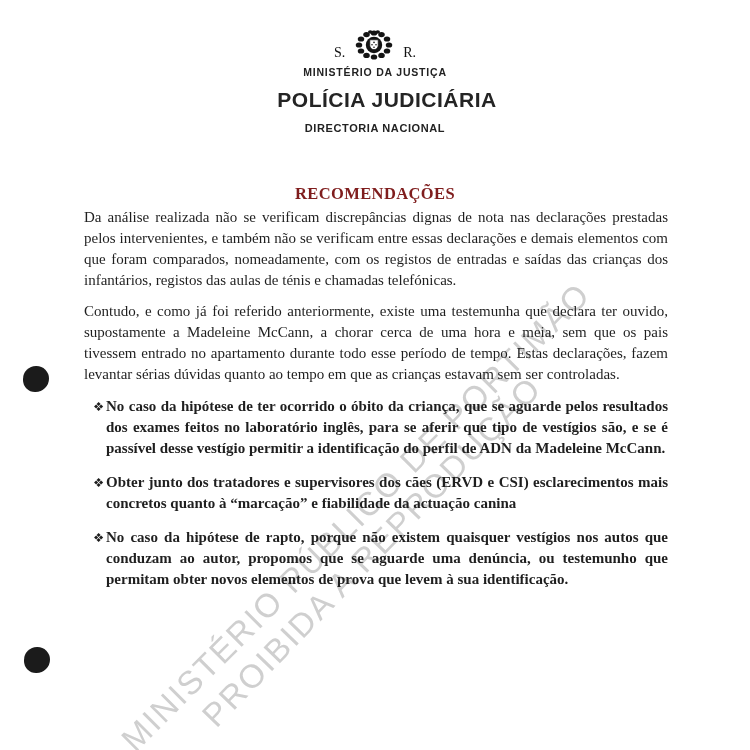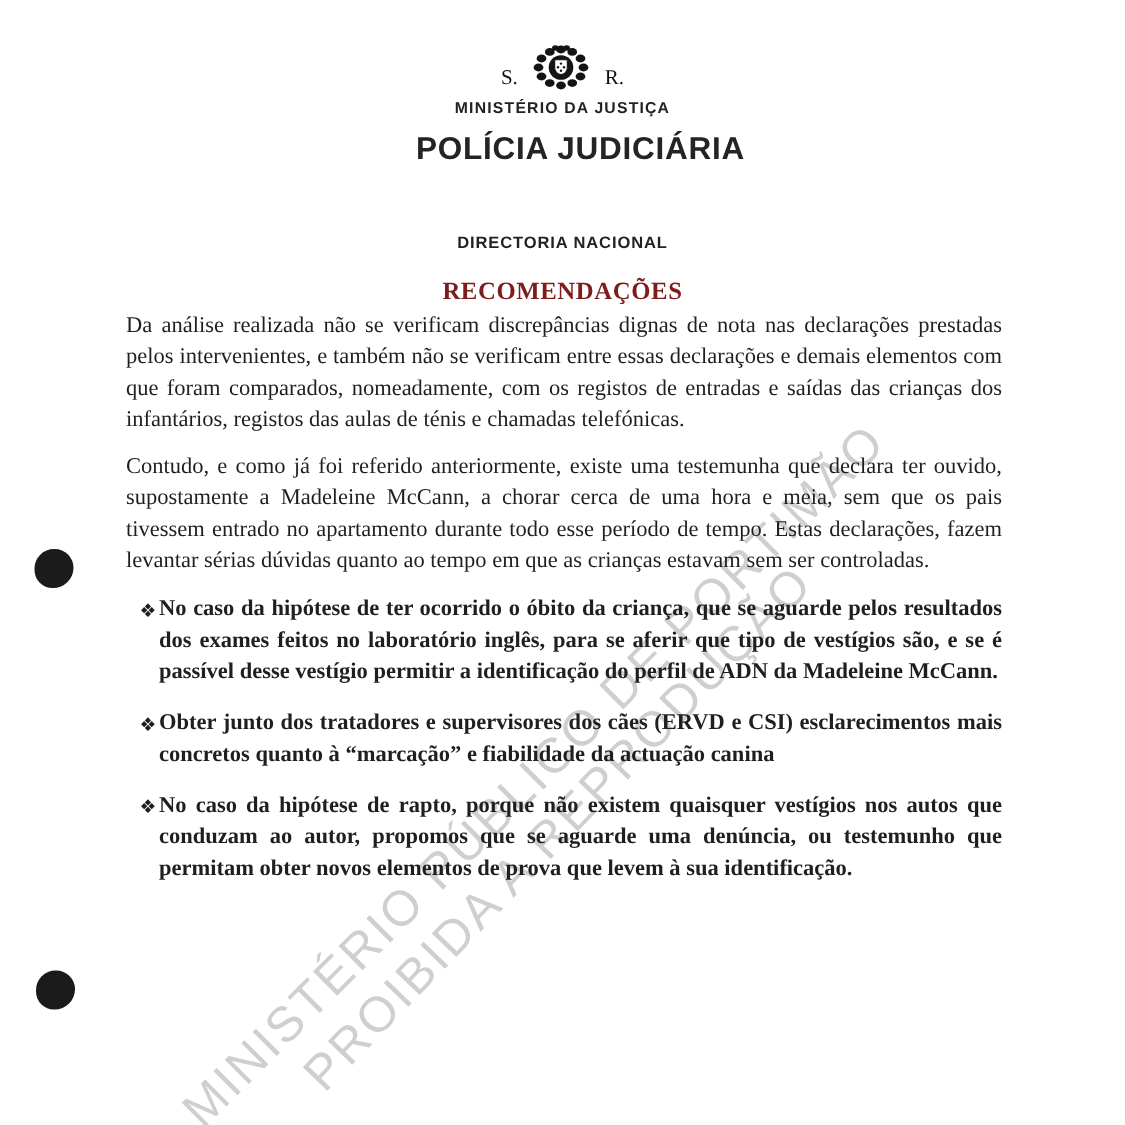--- a/index.html
+++ b/index.html
@@ -60,21 +60,21 @@
   .h-org {
     position: absolute; top: 88px; left: 12px; width: 100%;
     text-align: center;
     font-family: "Liberation Sans", sans-serif;
     font-size: 21px; font-weight: 600; letter-spacing: 0.5px; color: #242424;
   }
   .h-directorate {
     position: absolute; top: 122px; left: 0; width: 100%;
     text-align: center;
     font-family: "Liberation Sans", sans-serif;
-    font-size: 11px; font-weight: 600; letter-spacing: 0.6px; color: #222; margin-top: 34px;
+    font-size: 11px; font-weight: 600; letter-spacing: 0.6px; color: #222;
   }
 
   
   .doc-title {
     position: absolute; top: 184px; left: 0; width: 100%;
     text-align: center;
     font-family: "Liberation Serif", serif;
     font-size: 16.5px; font-weight: bold; letter-spacing: 0.4px; color: #7f1d1d;
     z-index: 2;
   }

